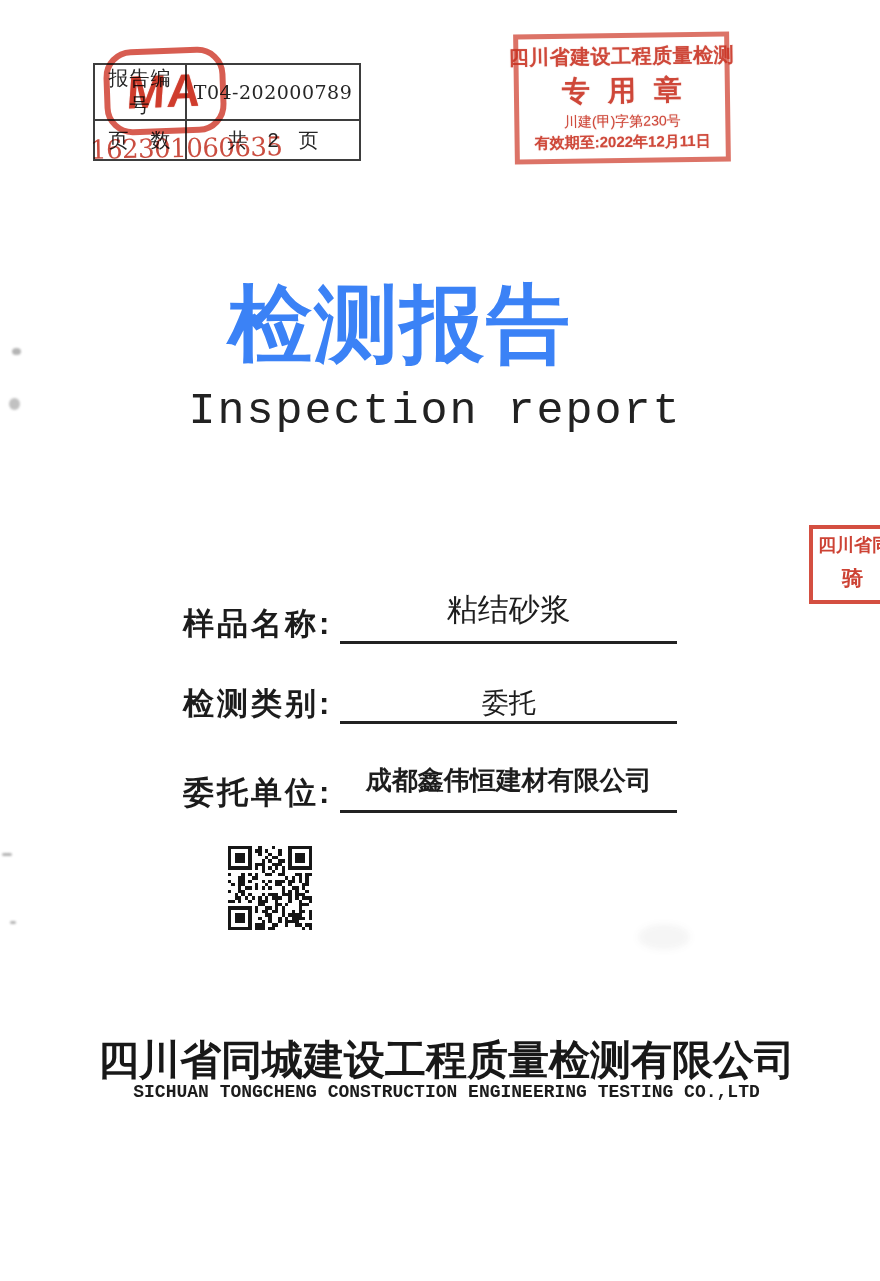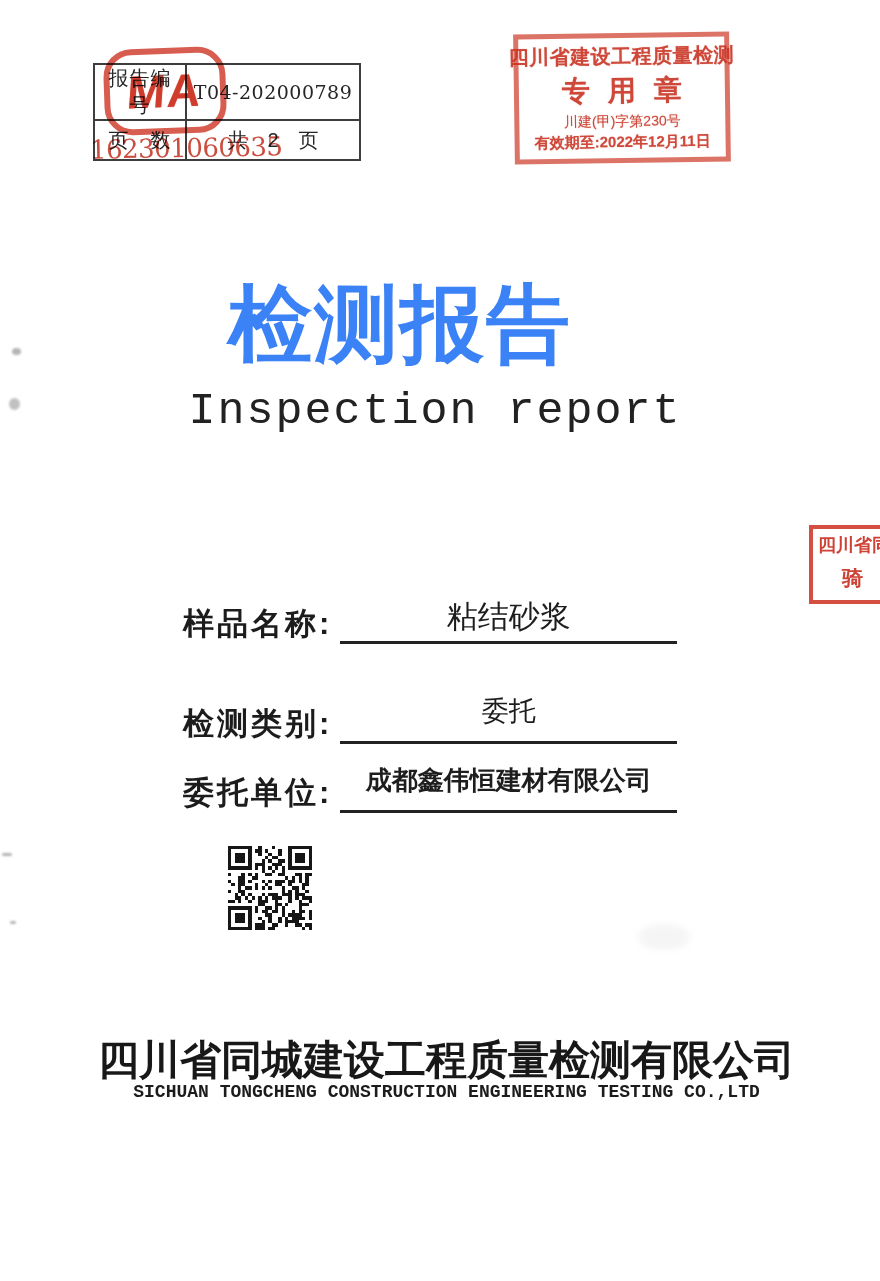--- a/index.html
+++ b/index.html
@@ -104,23 +104,23 @@
   .field { position: absolute; left: 183px; display: flex; align-items: flex-end; height: 40px; }
   .field-label {
     font-size: 31px; font-weight: 600; color: #1c1c1c;
     letter-spacing: 3px; line-height: 40px; white-space: nowrap;
   }
   .field-line {
     width: 337px; margin-left: 8px;
     border-bottom: 3px solid #222;
     text-align: center; white-space: nowrap;
   }
-  .f1 { top: 604px; } .f2 { top: 704px; justify-content: center; } .f3 { top: 773px; justify-content: space-between; }
-  .f1 .field-line { font-size: 31px; font-weight: 500; padding-bottom: 3px; }
-  .f2 .field-line { font-size: 27px; font-weight: 500; padding-bottom: 12px; }
+  .f1 { top: 604px; } .f2 { top: 684px; justify-content: center; } .f3 { top: 773px; justify-content: space-between; }
+  .f1 .field-line { font-size: 31px; font-weight: 500; padding-bottom: 10px; }
+  .f2 .field-line { font-size: 27px; font-weight: 500; padding-bottom: 0; }
   .f3 .field-line { font-size: 26px; font-weight: 700; padding-bottom: 12px; }
 
   
   .qr { position: absolute; left: 228px; top: 846px; width: 84px; height: 84px; }
   .qr svg { width: 100%; height: 100%; }
 
   
   .company-zh {
     position: absolute; left: 0; top: 1033px; width: 893px;
     text-align: center;

